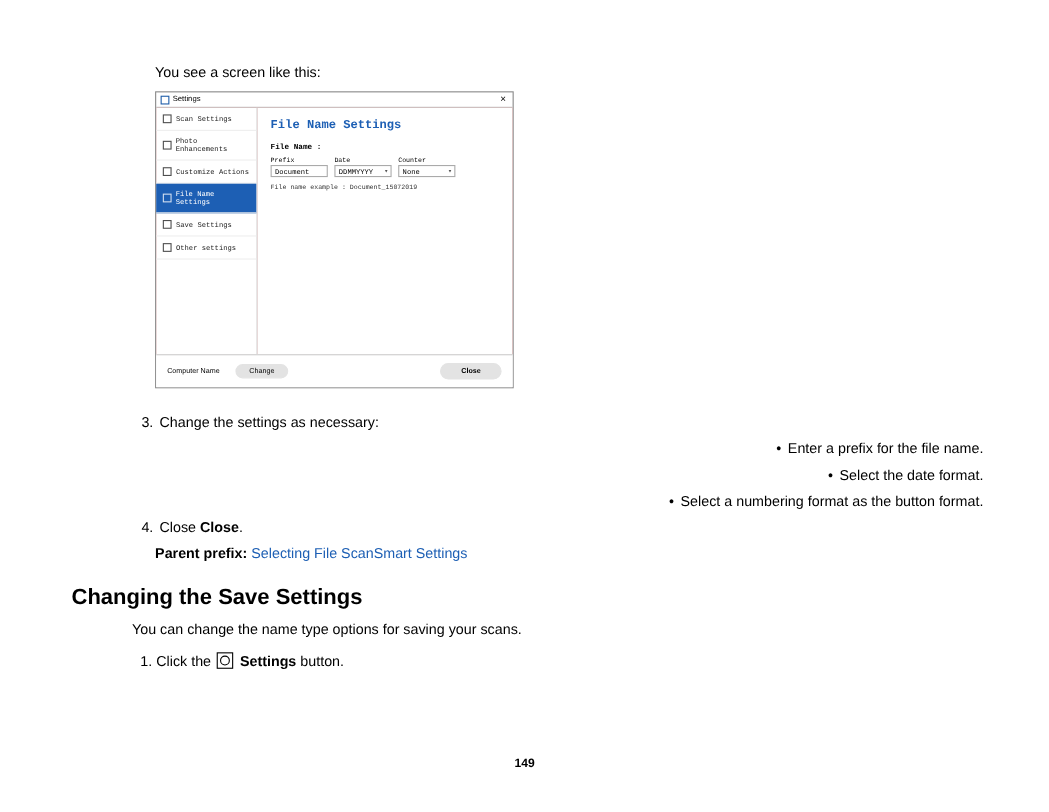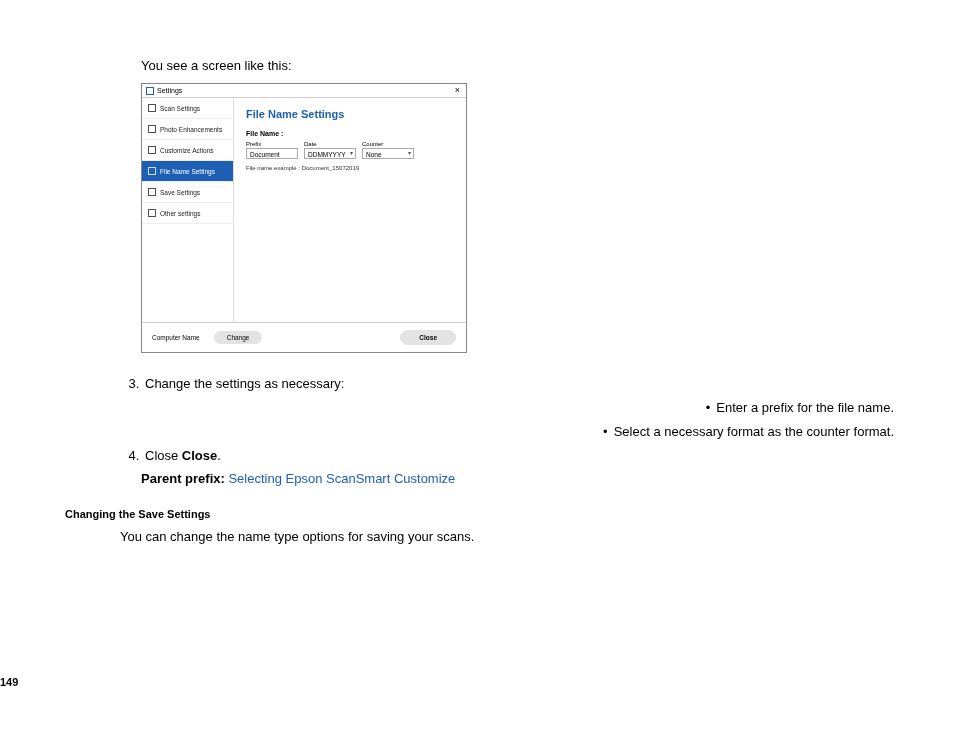--- a/index.html
+++ b/index.html
@@ -45,20 +45,21 @@
   }
   .sb-close {
     font-size: 9px;
     line-height: 1;
     padding: 0 2px;
   }
   .sb-body {
     flex: 1;
     display: flex;
     background: #7f1d1d;
+    font-family: Liberation Mono, monospace;
   }
   .sb-sidebar {
     width: 92px;
     background: #fff;
     border-right: 1px solid #ddd;
     display: flex;
     flex-direction: column;
   }
   .sb-side-item {
     display: flex;
@@ -164,21 +165,21 @@
   }
   ul.sub li { margin-bottom: 2px; text-align: right; }
   .bold { font-weight: bold; }
   .parent-topic {
     margin-left: 76px;
     margin-top: 4px;
   }
   .parent-topic a { color: #1d5fb4; text-decoration: none; }
 
   h2.section {
-    font-size: 11px;
+    font-size: 20px;
     font-weight: bold;
     margin: 22px 0 6px 0;
   }
   .section-body { margin-left: 55px; line-height: 1.7; }
   .section-body ol { margin: 6px 0 0 -12px; padding-left: 34px; }
   .gear-icon {
     display: inline-block;
     width: 15px; height: 15px;
     border: 1px solid #000;
     vertical-align: middle;
@@ -188,22 +189,23 @@
   }
   .gear-icon::before {
     content: "";
     position: absolute;
     top: 2px; left: 2px; right: 2px; bottom: 2px;
     border: 1px solid #000;
     border-radius: 50%;
   }
   .page-number {
     position: absolute;
-    bottom: 50px;
+    bottom: 38px;
     left: 0; right: 0;
+    text-align: center;
     font-weight: bold;
     font-size: 11px;
   }
 </style>
 </head>
 <body>
 
 <div class="page">
   <div class="intro">You see a screen like this:</div>
 
@@ -269,32 +271,39 @@
       </div>
       <span class="sb-btn close">Close</span>
     </div>
   </div>
 
   <ol class="steps" start="3">
     <li>
       <span>Change the settings as necessary:</span>
       <ul class="sub">
         <li>Enter a prefix for the file name.</li>
-        <li>Select a necessary format as the counter format.</li>
+        <li>Select the date format.</li>
+        <li>Select a numbering format as the button format.</li>
       </ul>
     </li>
     <li>
       <span>Close </span><span class="bold">Close</span><span>.</span>
     </li>
   </ol>
 
   <div class="parent-topic">
     <span class="bold">Parent prefix:</span>
-    <a href="#">Selecting Epson ScanSmart Customize</a>
+    <a href="#">Selecting File ScanSmart Settings</a>
   </div>
 
   <h2 class="section">Changing the Save Settings</h2>
   <div class="section-body">
     <div>You can change the name type options for saving your scans.</div>
+    <ol>
+      <li>
+        <span>Click the </span><span class="gear-icon"></span>
+        <span class="bold">Settings</span><span> button.</span>
+      </li>
+    </ol>
   </div>
 </div>
 
 <div class="page-number">149</div>
 
 </body></html>

